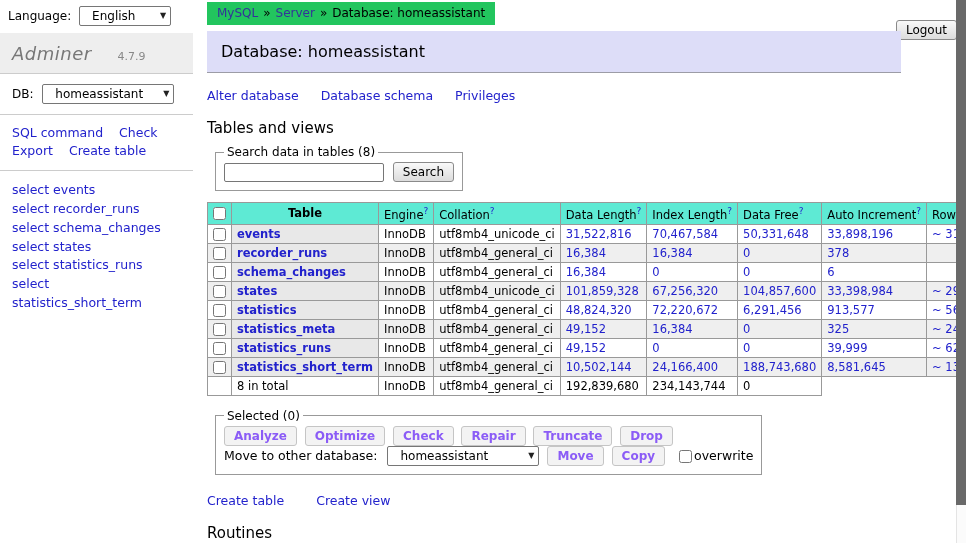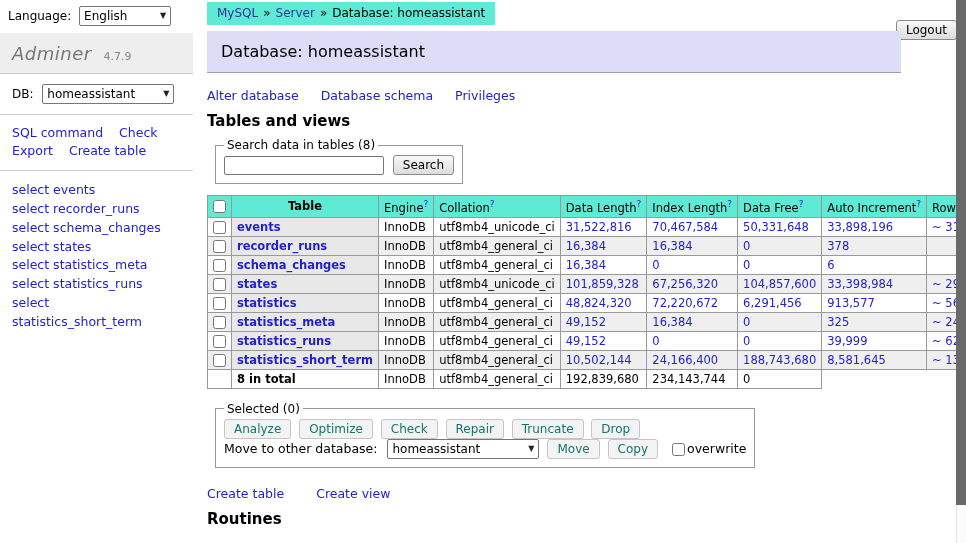--- a/index.html
+++ b/index.html
@@ -13,63 +13,63 @@
   a { color:#2222cc; text-decoration:none; cursor:pointer; }
 
   
   #sidebar { position:absolute; left:0; top:0; width:193px; }
   .lang-row { padding:6px 8px 5px; white-space:nowrap; }
   .lang-row label { margin-right:4px; }
   .select-wrap { position:relative; display:inline-block; vertical-align:middle; }
   select {
     -webkit-appearance:none; appearance:none;
     border:1px solid #767676; border-radius:2px; background:#fff;
-    font-family:inherit; font-size:12px; padding:1px 18px 2px 4px; height:20px;
+    font-family:inherit; font-size:12px; padding:1px 18px 2px 12px; height:20px;
   }
   .select-arrow {
     position:absolute; right:5px; top:50%; transform:translateY(-52%);
     font-size:8px; color:#222; pointer-events:none;
   }
   .brand {
     background:#eeeeee; border-bottom:1px solid #ccc;
     padding:10px 12px 9px; margin-top:2px;
   }
   .brand .name { font-style:italic; font-size:18px; color:#777; letter-spacing:.5px; }
-  .brand .ver  { font-size:11px; color:#888; margin-left:8px; }
+  .brand .ver  { font-size:11px; color:#888; margin-left:22px; }
   .db-row { padding:10px 12px; border-bottom:1px solid #ccc; white-space:nowrap; }
   .db-row label { margin-right:5px; }
   .side-actions { padding:9px 12px 10px; border-bottom:1px solid #ccc; line-height:1.45; font-size:12.5px; }
   .side-actions a { margin-right:16px; }
   .table-links { padding:10px 12px; line-height:1.5; font-size:12.5px; }
   .table-links a { display:block; }
 
   
   .breadcrumb {
     position:absolute; left:207px; top:2px; display:inline-block;
-    background:#5eead4; padding:4px 10px 5px; white-space:nowrap;
+    background:#22c55e; padding:4px 10px 5px; white-space:nowrap;
   }
   .breadcrumb a { color:#333399; }
   .breadcrumb .sep { color:#000; margin:0 5px; }
   .btn {
     font-family:inherit; font-size:12px; color:#000;
     padding:2px 9px; border:1px solid #8a8a8a; border-radius:3px;
     background:linear-gradient(#f9f9f9,#dcdcdc); cursor:pointer;
   }
-  .btn.dim { color:#0f766e; border-color:#c5c5c5; background:#f3f3f3; cursor:default; }
+  .btn.dim { color:#8b5cf6; border-color:#c5c5c5; background:#f3f3f3; cursor:default;font-weight:bold; }
   #logout-btn { position:absolute; top:20px; right:9px; }
 
   
   #main { position:absolute; left:207px; top:23px; width:694px; }
   h2.page-title {
     margin:8px 0 0; background:#ddddf8; border-bottom:1px solid #9c9ca6;
     padding:11px 14px; font-size:16px; font-weight:normal;
   }
   .db-links { margin:15px 0 4px; font-size:12.5px; }
   .db-links a { margin-right:18px; }
-  h3 { font-size:15px; font-weight:bold; margin:9px 0 6px; }
+  h3 { font-size:15px; font-weight:normal; margin:16px 0 6px; }
 
   fieldset {
     display:inline-block; border:1px solid #999; border-radius:0;
     padding:3px 8px 8px; margin:2px 0 2px 8px;
   }
   legend { font-size:12px; padding:0 3px; }
   .search-input {
     width:160px; height:19px; border:1px solid #767676; border-radius:2px;
     font-family:inherit; font-size:12px; padding:1px 4px; margin-right:5px;
     vertical-align:middle;
@@ -85,21 +85,21 @@
   .db-tables thead th.c-name { font-weight:bold; text-align:center; }
   .db-tables sup a { font-size:9px; }
   .db-tables tbody th.c-name { background:#e8e8e8; }
   .db-tables tbody th.c-name a { font-weight:bold; }
   .db-tables tbody tr.alt td { background:#efefef; }
   .c-check { width:16px; text-align:center !important; }
   .c-check input { margin:0; vertical-align:middle; }
   .c-name { min-width:112px; }
   .c-num { text-align:left; min-width:60px; }
   .db-tables tfoot td { font-size:11.5px; }
-  .db-tables tfoot .total-label { font-weight:bold; }
+  .db-tables tfoot .total-label { font-weight:normal; }
 
   
   .selected-fs { margin-top:13px; }
   .selected-fs .btn-row .btn { margin-right:4px; }
   .move-row { margin-top:0; white-space:nowrap; font-size:12.5px; }
   .move-row .lbl { margin-right:6px; }
   .move-row .btn { margin-left:4px; }
   .move-row .select-wrap select { width:152px; }
   .ovr { margin-left:10px; }
   .ovr input { vertical-align:middle; margin:0 2px 0 0; }
@@ -146,21 +146,20 @@
   <div class="side-actions">
     <a>SQL command</a><a>Check</a><br>
     <a>Export</a><a>Create table</a>
   </div>
 
   <div class="table-links">
     <a>select events</a>
     <a>select recorder_runs</a>
     <a>select schema_changes</a>
     <a>select states</a>
-    <a>select statistics_meta</a>
     <a>select statistics_runs</a>
     <a>select statistics_short_term</a>
   </div>
 </div>
 
 <div class="breadcrumb">
   <a>MySQL</a><span class="sep">»</span><a>Server</a><span class="sep">»</span><span>Database: homeassistant</span>
 </div>
 <button id="logout-btn" class="btn">Logout</button>
 

